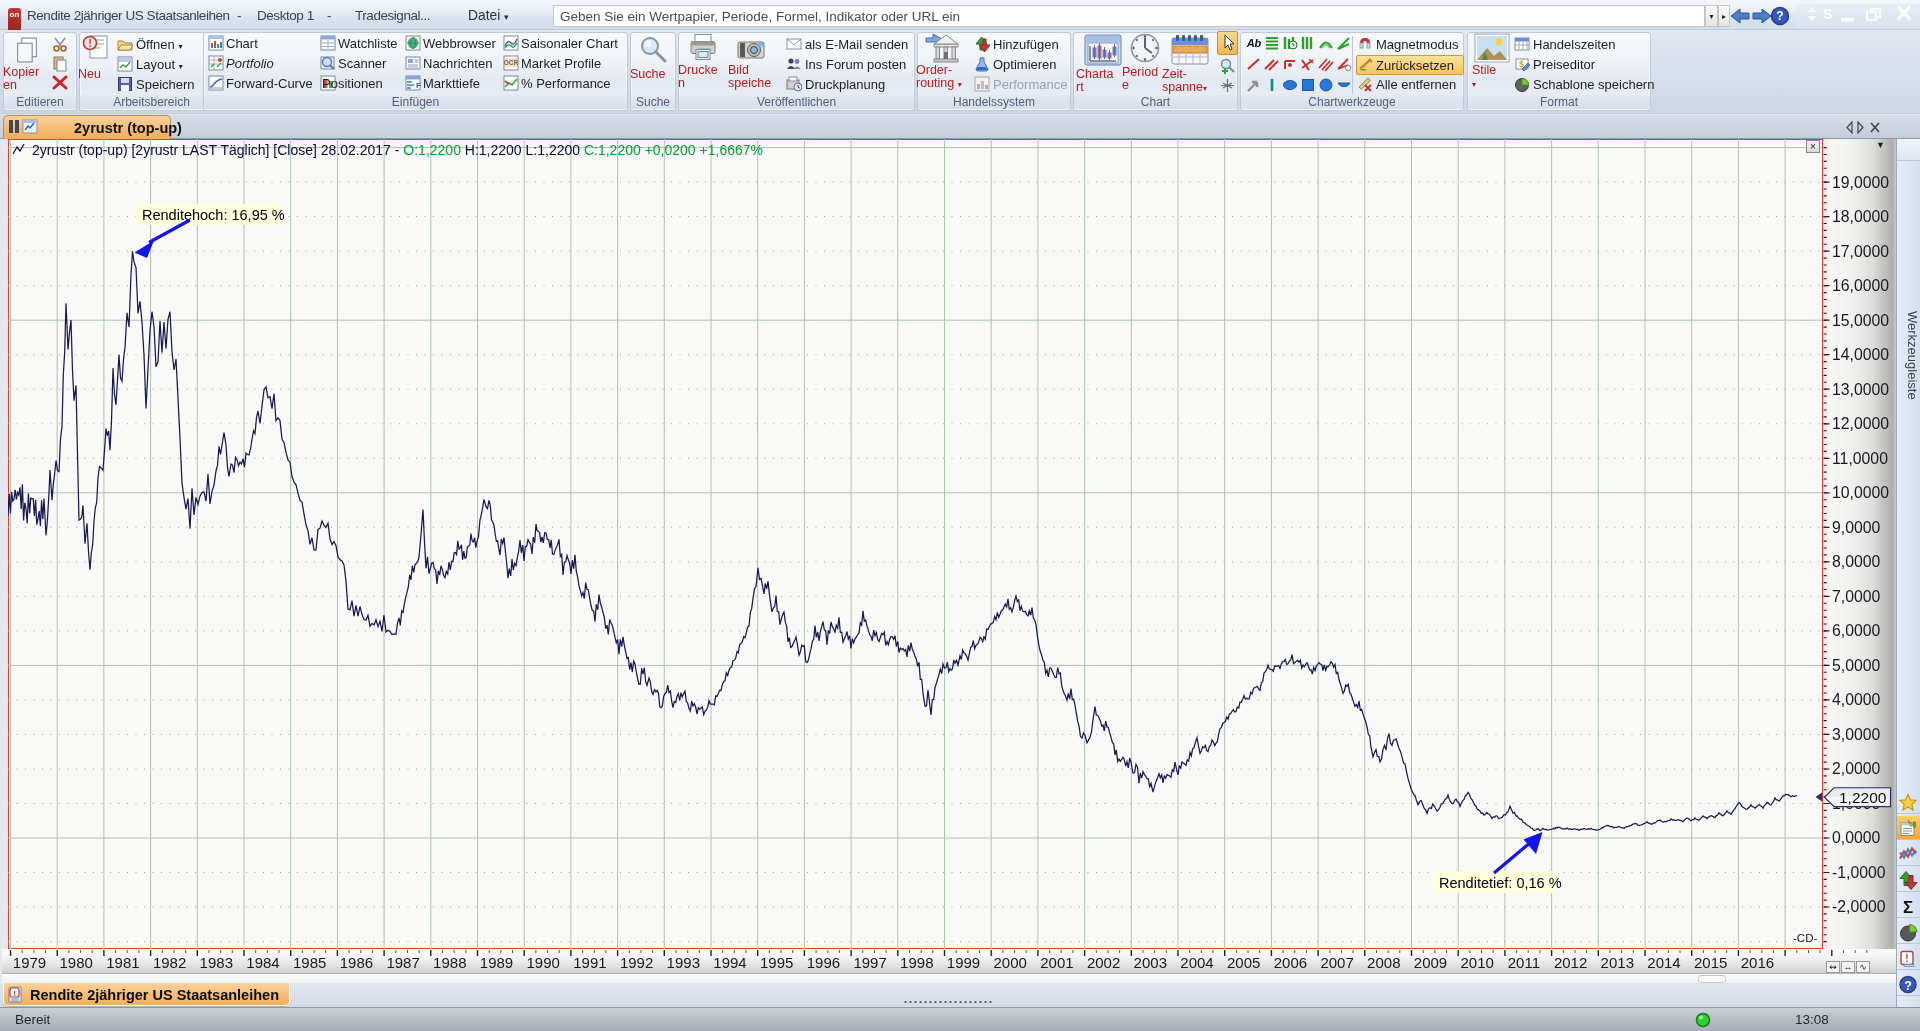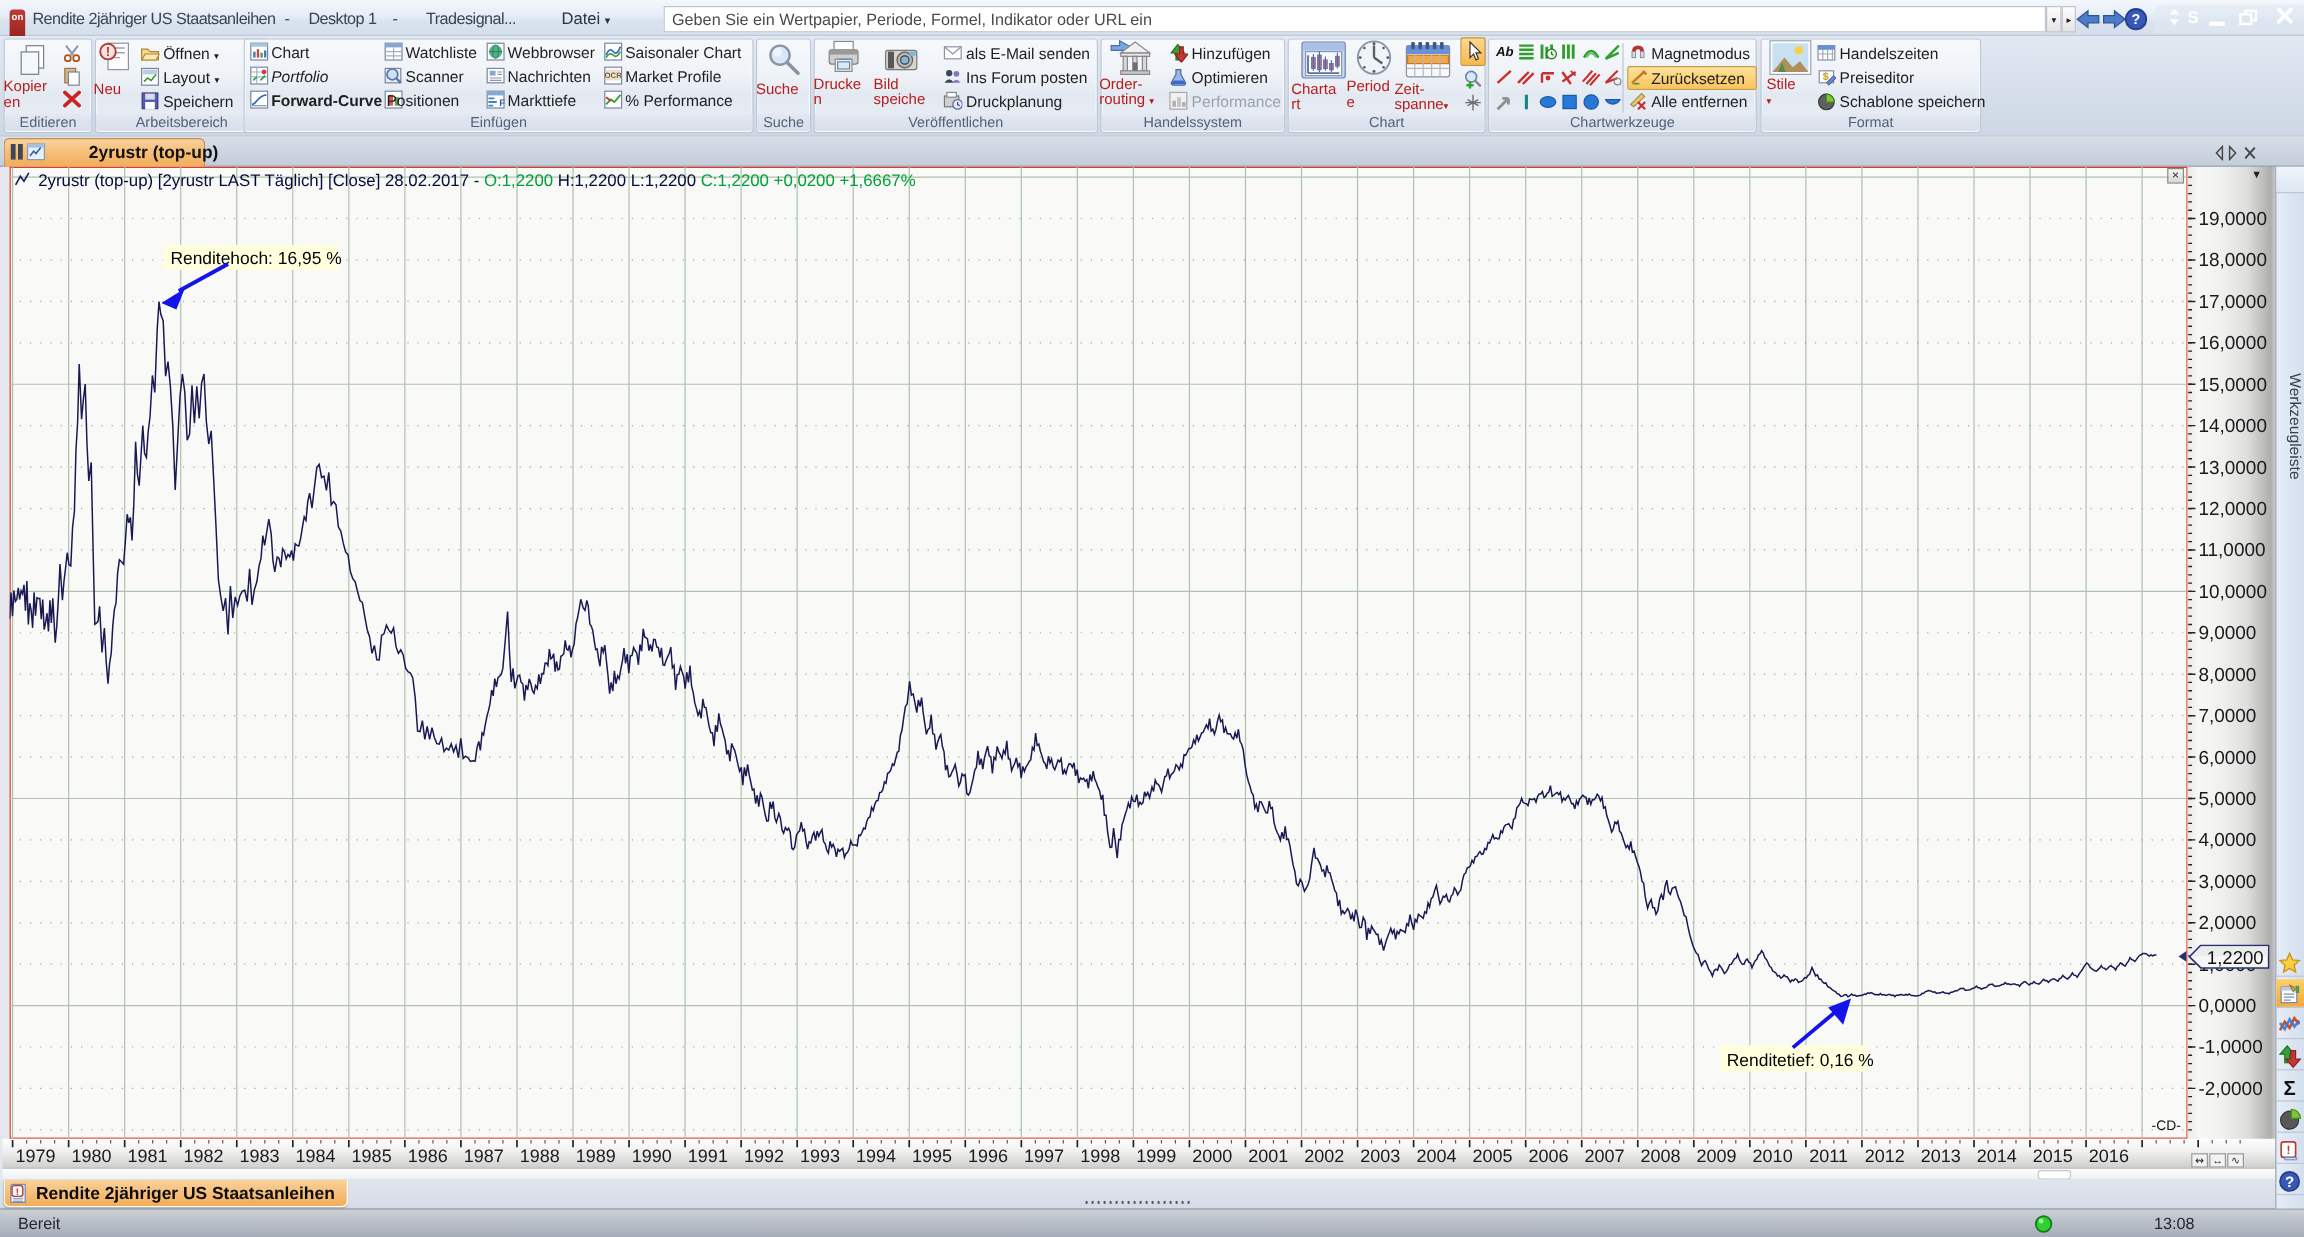--- a/index.html
+++ b/index.html
@@ -141,21 +141,21 @@
     <path d="M1 5 h14 M1 9 h14 M6 1 v14" stroke="#a0b0c8" stroke-width="1"></path>
     <path d="M3 12 l3 -3 M9 12 l4 -4" stroke="#38a038" stroke-width="1.4"></path>
     <circle cx="12" cy="5" r="2" fill="#d04040"></circle>
   </svg>
 <div class="abs rtxt" style="left:226px;top:56px;font-style:italic;">Portfolio</div>
 <svg class="abs" style="left:208px;top:75px;" width="16" height="16" viewBox="0 0 16 16">
     <rect x="1" y="1" width="14" height="14" fill="#fff" stroke="#7888a0"></rect>
     <path d="M2 12 C6 12 6 5 14 4" stroke="#3868c0" stroke-width="1.5" fill="none"></path>
     <path d="M2 13 h12" stroke="#8898b0" stroke-width="1"></path>
   </svg>
-<div class="abs rtxt" style="left:226px;top:76px;font-weight:bold;">Forward-Curve</div>
+<div class="abs rtxt" style="left:226px;top:76px;">Forward-Curve</div>
 <svg class="abs" style="left:320px;top:35px;" width="16" height="16" viewBox="0 0 16 16">
     <rect x="1" y="1" width="14" height="14" fill="#fff" stroke="#7888a0"></rect>
     <rect x="1" y="1" width="14" height="3.5" fill="#88a8d0"></rect>
     <path d="M1 8 h14 M1 11.5 h14 M8 4.5 v10" stroke="#a0b0c8" stroke-width="1"></path>
   </svg>
 <div class="abs rtxt" style="left:338px;top:36px;">Watchliste</div>
 <svg class="abs" style="left:320px;top:55px;" width="16" height="16" viewBox="0 0 16 16">
     <rect x="1" y="2" width="13" height="12" fill="#e8eef6" stroke="#7888a0"></rect>
     <circle cx="7" cy="7" r="4.5" fill="#cfe0f2" stroke="#5878a8" stroke-width="1.4"></circle>
     <path d="M10.5 10.5 L14 14" stroke="#5878a8" stroke-width="2"></path>

